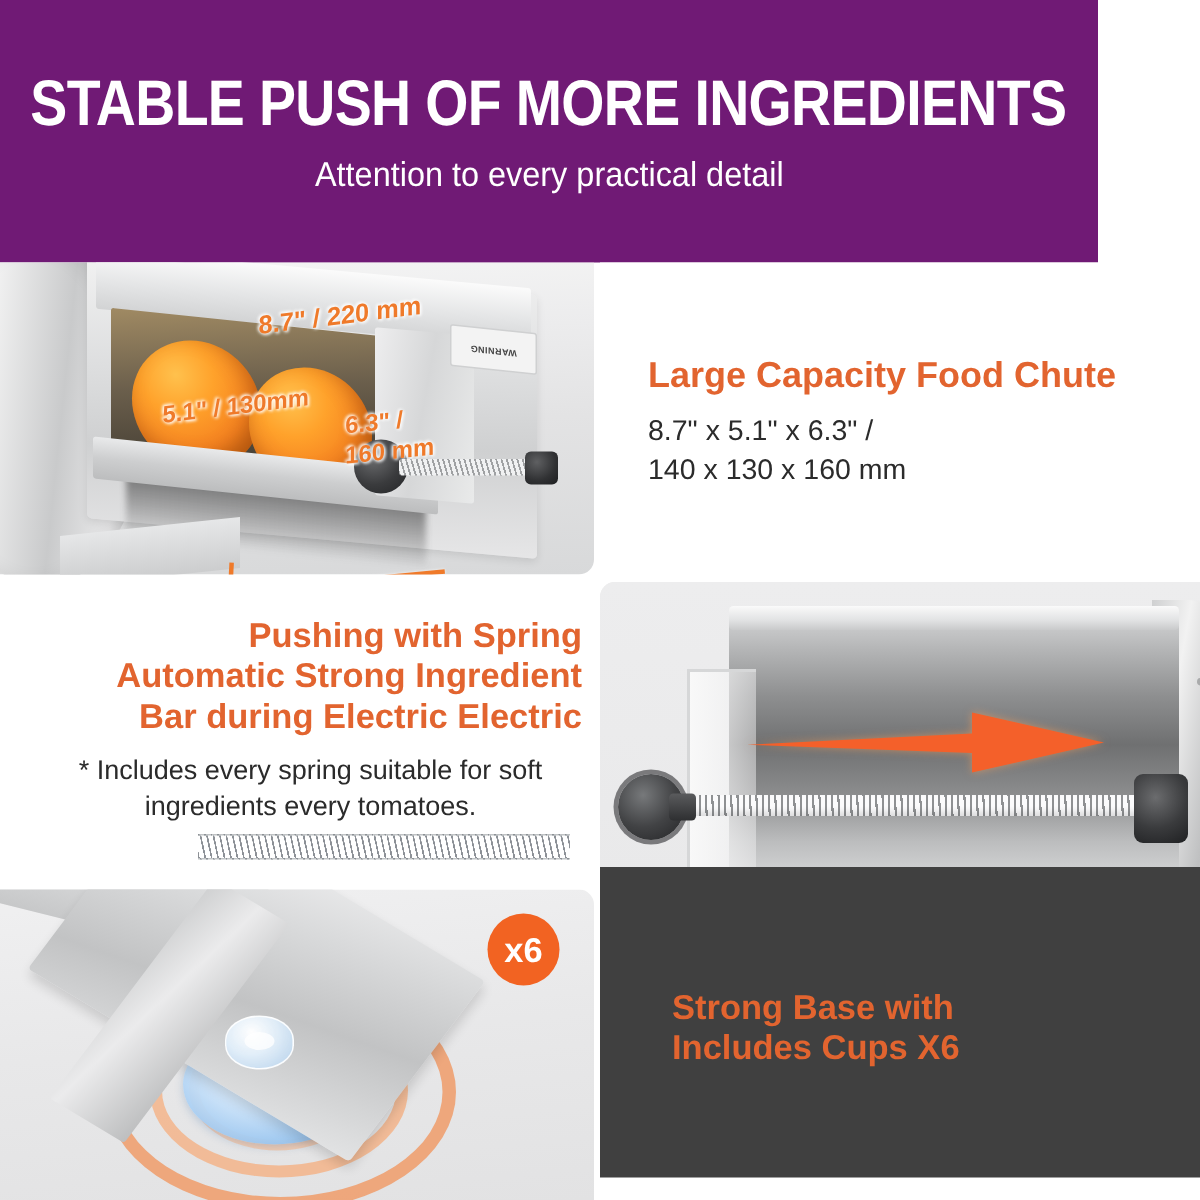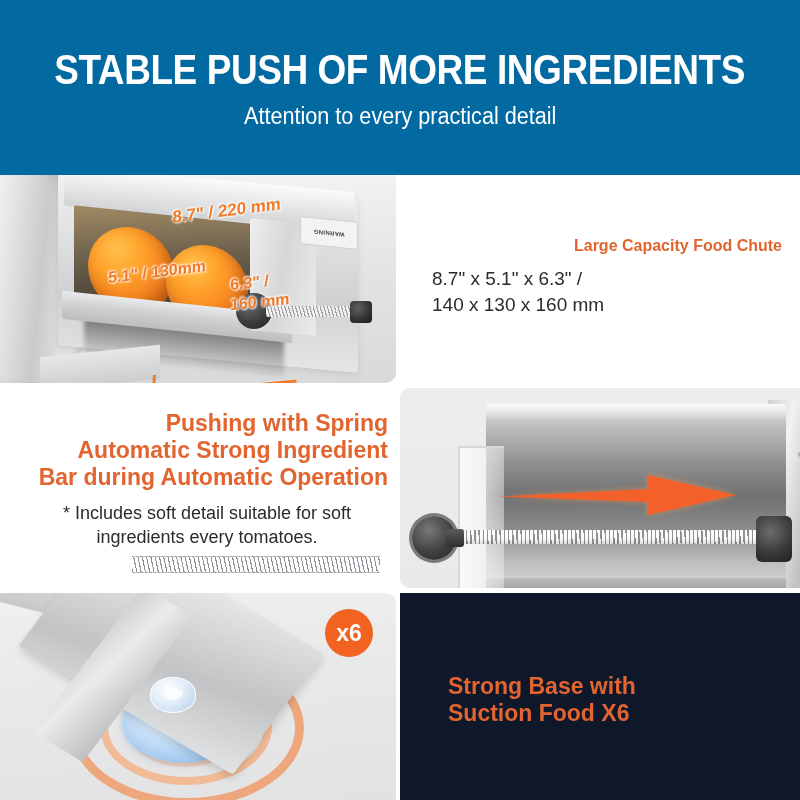--- a/index.html
+++ b/index.html
@@ -7,22 +7,22 @@
     width:800px;height:800px;
     background:#ffffff;
     font-family:"Liberation Sans", sans-serif;
     overflow:hidden;
     position:relative;
   }
   .page{position:relative;width:800px;height:800px;overflow:hidden;background:#fff;}
 
   
   .header{
-    position:absolute;left:0;top:0;width:800px;height:175px;
-    background:#0369a1;
+    position:absolute;left:0;top:0;width:732px;height:175px;
+    background:#701a75;
     display:flex;flex-direction:column;align-items:center;justify-content:center;
   }
   .header-title{
     color:#ffffff;
     font-family:"Liberation Sans", sans-serif;
     font-weight:bold;
     font-size:43px;
     letter-spacing:-0.5px;
     line-height:1;
     transform:scaleX(0.86);
@@ -40,34 +40,34 @@
     margin:0;
   }
 
   
   .panel{position:absolute;overflow:hidden;}
   .p-tl{left:0;top:175px;width:396px;height:208px;border-bottom-right-radius:10px;}
   .p-tr{left:400px;top:175px;width:400px;height:208px;background:#ffffff;}
   .p-ml{left:0;top:388px;width:396px;height:200px;background:#ffffff;}
   .p-mr{left:400px;top:388px;width:400px;height:200px;background:#ececec;border-top-left-radius:10px;border-bottom-left-radius:10px;}
   .p-bl{left:0;top:593px;width:396px;height:207px;border-top-right-radius:10px;}
-  .p-br{left:400px;top:593px;width:400px;height:207px;background:#0f172a;}
+  .p-br{left:400px;top:578px;width:400px;height:207px;background:#404040;}
 
   
   .txt-head{
     color:#e2642f;
     font-weight:bold;
     line-height:1.18;
   }
   .txt-body{
     color:#2b2b2b;
     line-height:1.35;
   }
   .tr-wrap{position:absolute;left:32px;top:62px;width:350px;}
-  .tr-wrap .txt-head{font-size:16px;margin-bottom:10px;text-align:right;}
+  .tr-wrap .txt-head{font-size:24px;margin-bottom:10px;}
   .tr-wrap .txt-body{font-size:19px;}
 
   .ml-wrap{position:absolute;left:8px;top:22px;width:380px;text-align:right;}
   .ml-wrap .txt-head{font-size:23px;}
   .ml-note{
     color:#2b2b2b;font-size:18px;line-height:1.3;text-align:center;
     margin-top:11px;padding-left:18px;
   }
 
   .br-wrap{position:absolute;left:48px;top:80px;width:330px;}
@@ -358,23 +358,23 @@
       <div class="txt-head">Large Capacity Food Chute</div>
       <div class="txt-body">8.7" x 5.1" x 6.3" /</div>
       <div class="txt-body">140 x 130 x 160 mm</div>
     </div>
   </div>
 
   <div class="panel p-ml">
     <div class="ml-wrap">
       <div class="txt-head">Pushing with Spring</div>
       <div class="txt-head">Automatic Strong Ingredient</div>
-      <div class="txt-head">Bar during Automatic Operation</div>
+      <div class="txt-head">Bar during Electric Electric</div>
       <div class="ml-note">
-        <div>* Includes soft detail suitable for soft</div>
+        <div>* Includes every spring suitable for soft</div>
         <div>ingredients every tomatoes.</div>
       </div>
     </div>
   </div>
   <div class="spring"></div>
 
   <div class="panel p-mr">
     <div class="photo-body">
       <div class="mb-cap"></div>
       <div class="mb-barrel"></div>
@@ -403,17 +403,17 @@
       <div class="bracket"></div>
       <div class="bracket2"></div>
       <div class="cup-nub" style="left:150px;top:84px;"></div>
     </div>
   </div>
   <div class="badge-x6">x6</div>
 
   <div class="panel p-br">
     <div class="br-wrap">
       <div class="txt-head">Strong Base with</div>
-      <div class="txt-head">Suction Food X6</div>
+      <div class="txt-head">Includes Cups X6</div>
     </div>
   </div>
 
 </div>
 
 </body></html>

